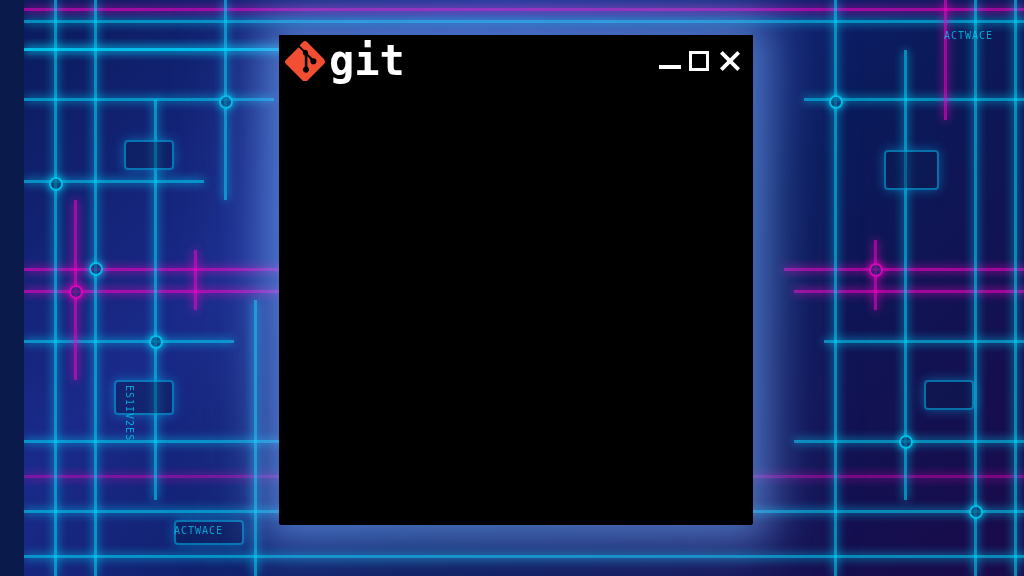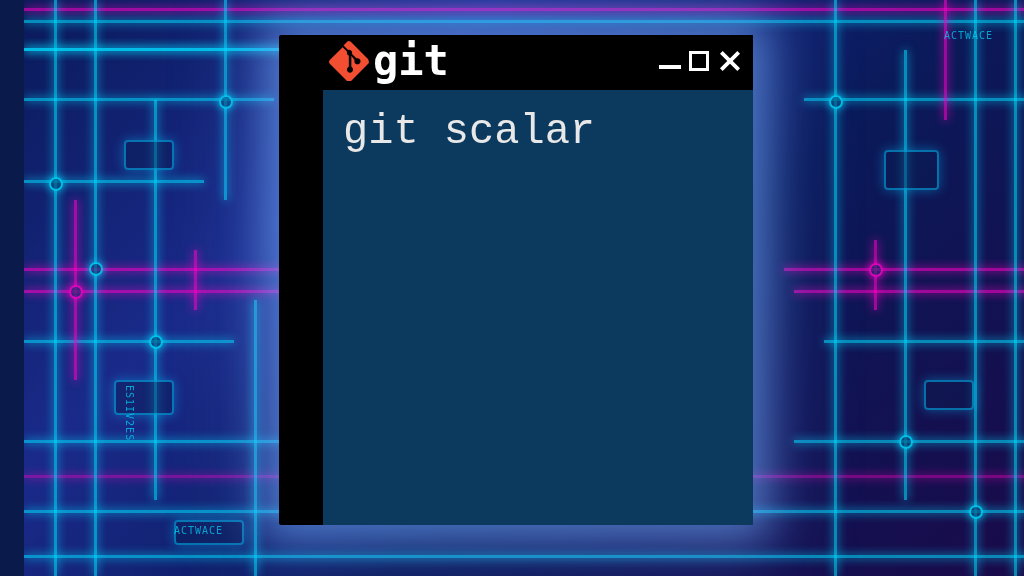--- a/index.html
+++ b/index.html
@@ -66,21 +66,20 @@
       left: 279px;
       top: 35px;
       width: 474px;
       height: 490px;
       background: #000;
       border-radius: 2px;
       box-shadow: 0 0 40px 15px rgba(120, 180, 255, 0.5),
                   0 0 80px 30px rgba(100, 150, 255, 0.25);
       display: flex;
       flex-direction: column;
-      padding-left: 44px;
     }
     .titlebar {
       height: 52px;
       background: #000;
       display: flex;
       align-items: center;
       padding: 0 10px 0 6px;
       gap: 6px;
     }
     .git-logo {
@@ -205,16 +204,13 @@
     <div class="window-controls">
       <div class="ctrl-min"></div>
       <div class="ctrl-max"></div>
       <div class="ctrl-close">
         <svg viewBox="0 0 24 24">
             <path stroke="#fff" stroke-width="3.5" fill="none" d="M4 4 L20 20 M20 4 L4 20"></path>
           </svg>
       </div>
     </div>
   </div>
-  <div class="terminal-body">
-    <div class="command-text">git scalar</div>
-  </div>
 </div>
 
 </body></html>

